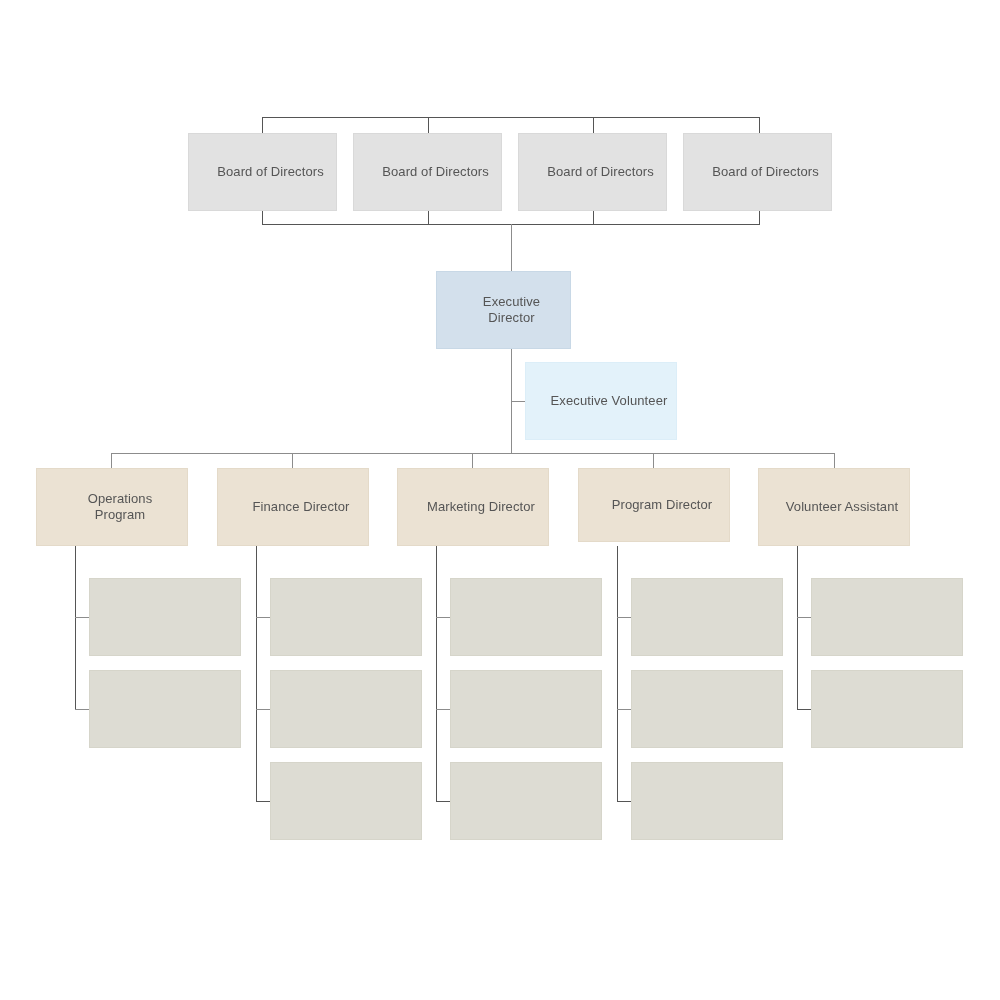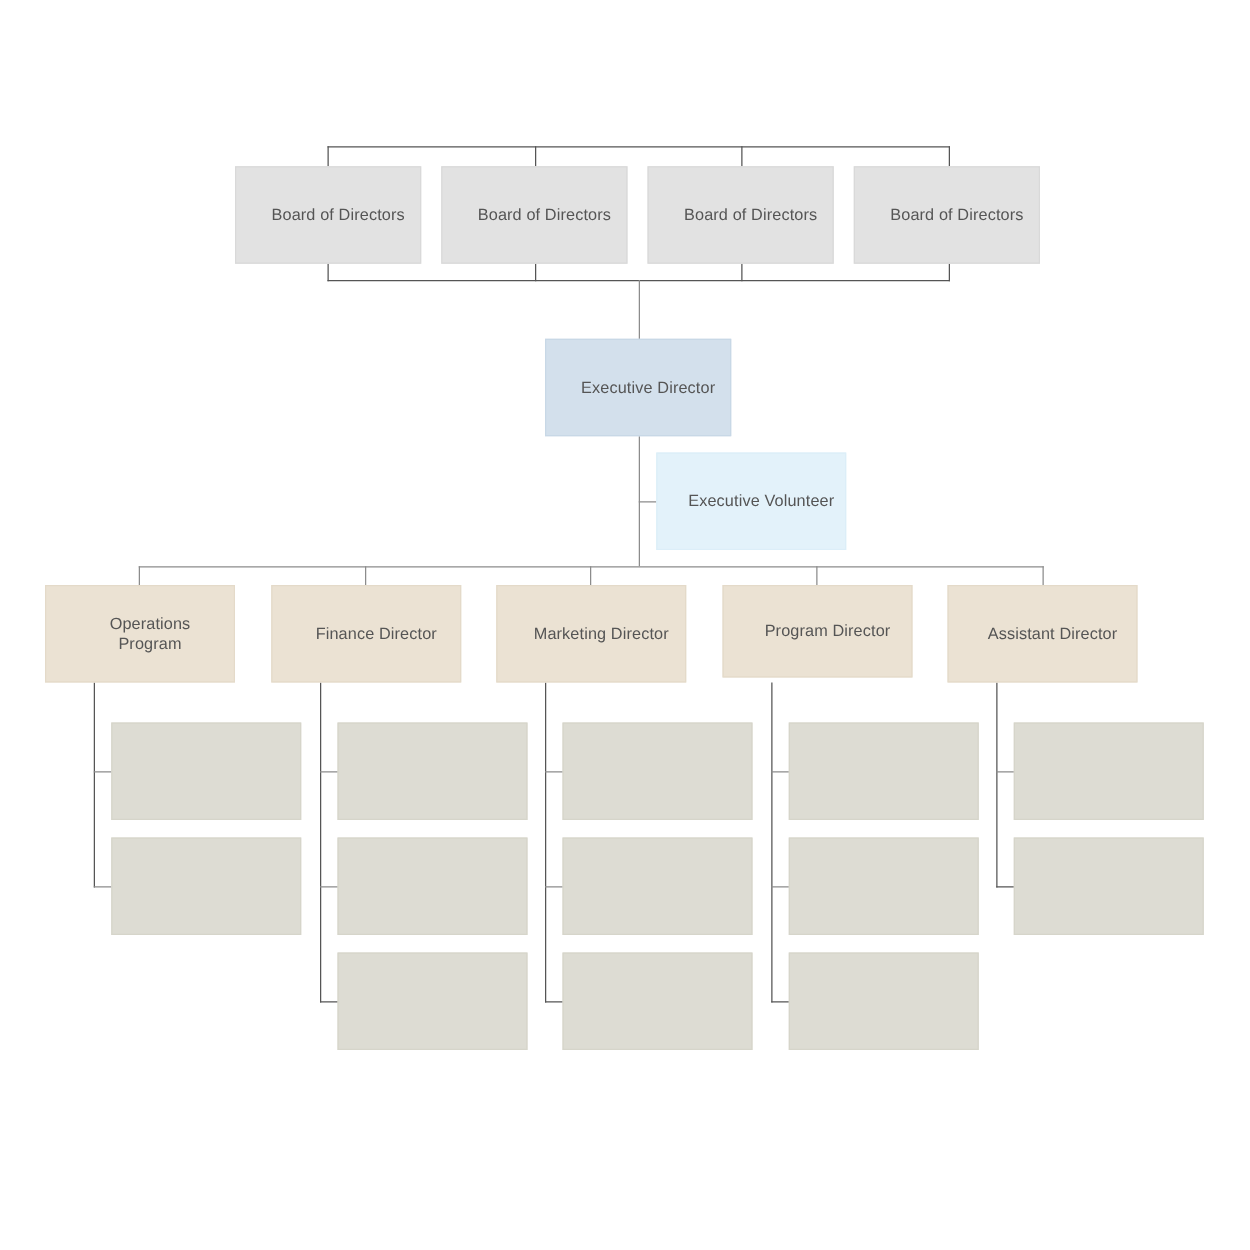--- a/index.html
+++ b/index.html
@@ -112,40 +112,40 @@
     </div>
     <div class="node board" style="left: 353px; top: 133px; width: 149px; height: 78px;">
       <span class="node-label">Board of Directors</span>
     </div>
     <div class="node board" style="left: 518px; top: 133px; width: 149px; height: 78px;">
       <span class="node-label">Board of Directors</span>
     </div>
     <div class="node board" style="left: 683px; top: 133px; width: 149px; height: 78px;">
       <span class="node-label">Board of Directors</span>
     </div>
-    <div class="node exec" style="left: 436px; top: 271px; width: 149px; height: 78px;">
+    <div class="node exec" style="left: 436px; top: 271px; width: 135px; height: 78px;">
       <span class="node-label">Executive Director</span>
     </div>
     <div class="node assistant" style="left: 525px; top: 362px; width: 152px; height: 78px;">
       <span class="node-label">Executive Volunteer</span>
     </div>
     <div class="node director" style="left: 36px; top: 468px; width: 152px; height: 78px;">
       <span class="node-label">Operations Program</span>
     </div>
     <div class="node director" style="left: 397px; top: 468px; width: 152px; height: 78px;">
       <span class="node-label">Marketing Director</span>
     </div>
     <div class="node director" style="left: 217px; top: 468px; width: 152px; height: 78px;">
       <span class="node-label">Finance Director</span>
     </div>
     <div class="node director" style="left: 578px; top: 468px; width: 152px; height: 74px;">
       <span class="node-label">Program Director</span>
     </div>
     <div class="node director" style="left: 758px; top: 468px; width: 152px; height: 78px;">
-      <span class="node-label">Assistant Director</span>
+      <span class="node-label">Volunteer Assistant</span>
     </div>
     <div class="node sub" style="left: 89px; top: 578px; width: 152px; height: 78px;">
       <span class="node-label"></span>
     </div>
     <div class="node sub" style="left: 89px; top: 670px; width: 152px; height: 78px;">
       <span class="node-label"></span>
     </div>
     <div class="node sub" style="left: 270px; top: 578px; width: 152px; height: 78px;">
       <span class="node-label"></span>
     </div>

